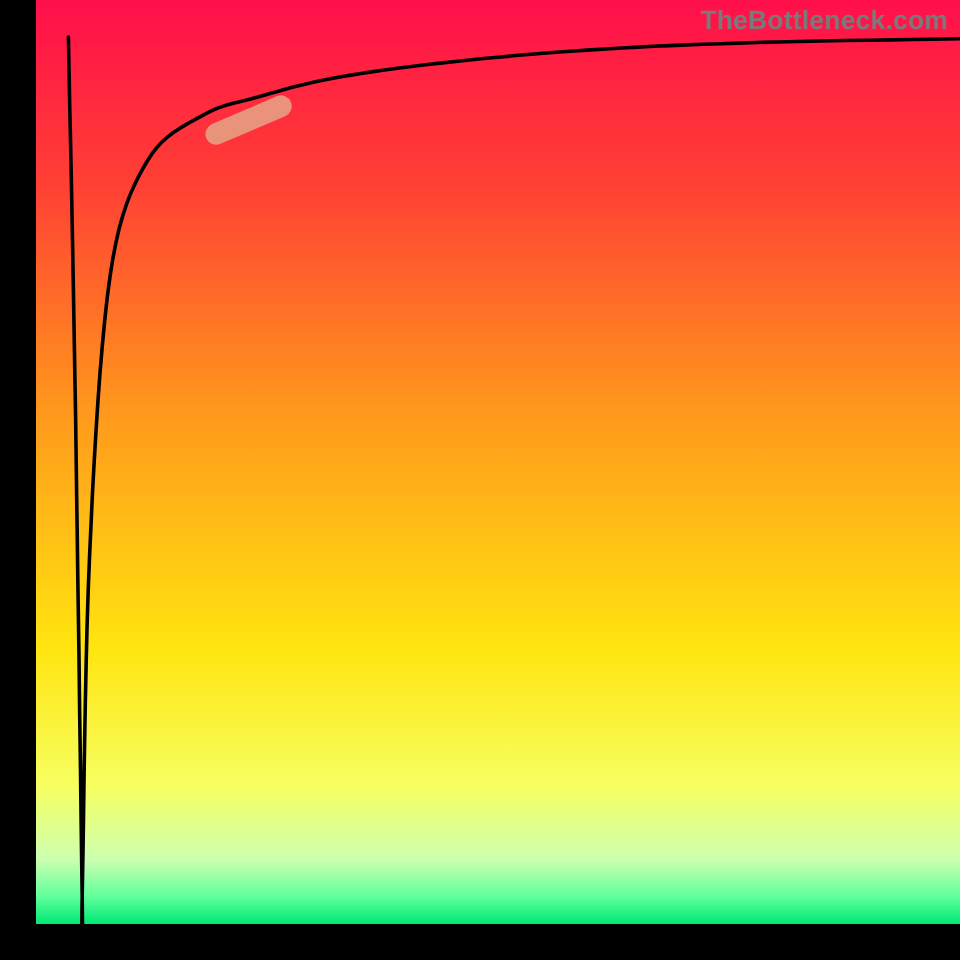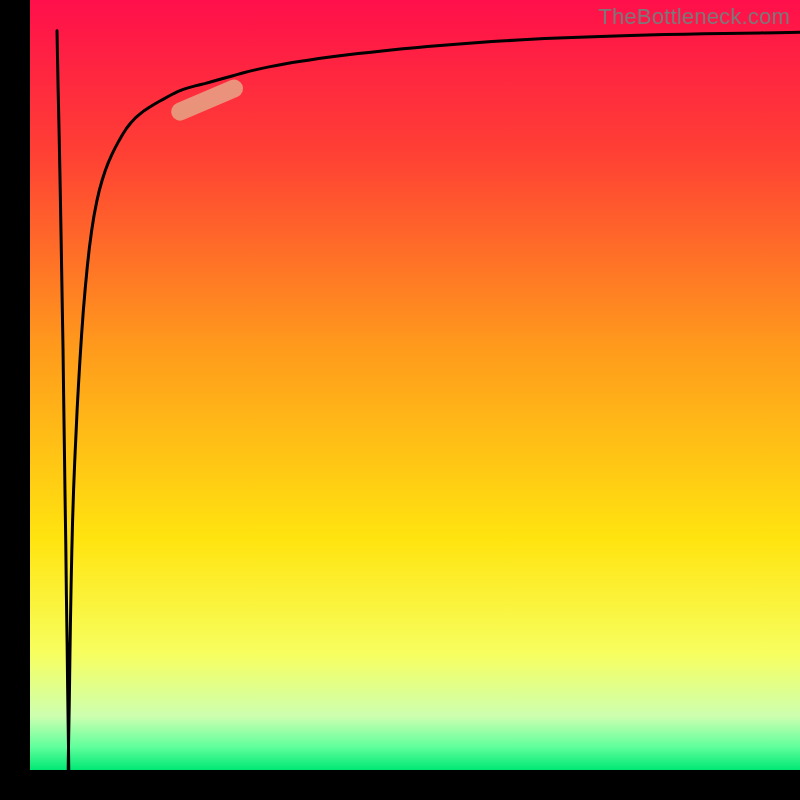--- a/index.html
+++ b/index.html
@@ -16,21 +16,21 @@
     width: 800px;
     height: 800px;
   }
   .watermark {
     position: absolute;
     top: 4px;
     right: 10px;
     font-size: 22px;
     color: #7a7a7a;
     letter-spacing: 0.2px;
-    font-weight: 400;
+    font-weight: 700;
     z-index: 10;
   }
   svg {
     display: block;
   }
 </style>
 </head>
 <body>
 
 <div class="stage">

